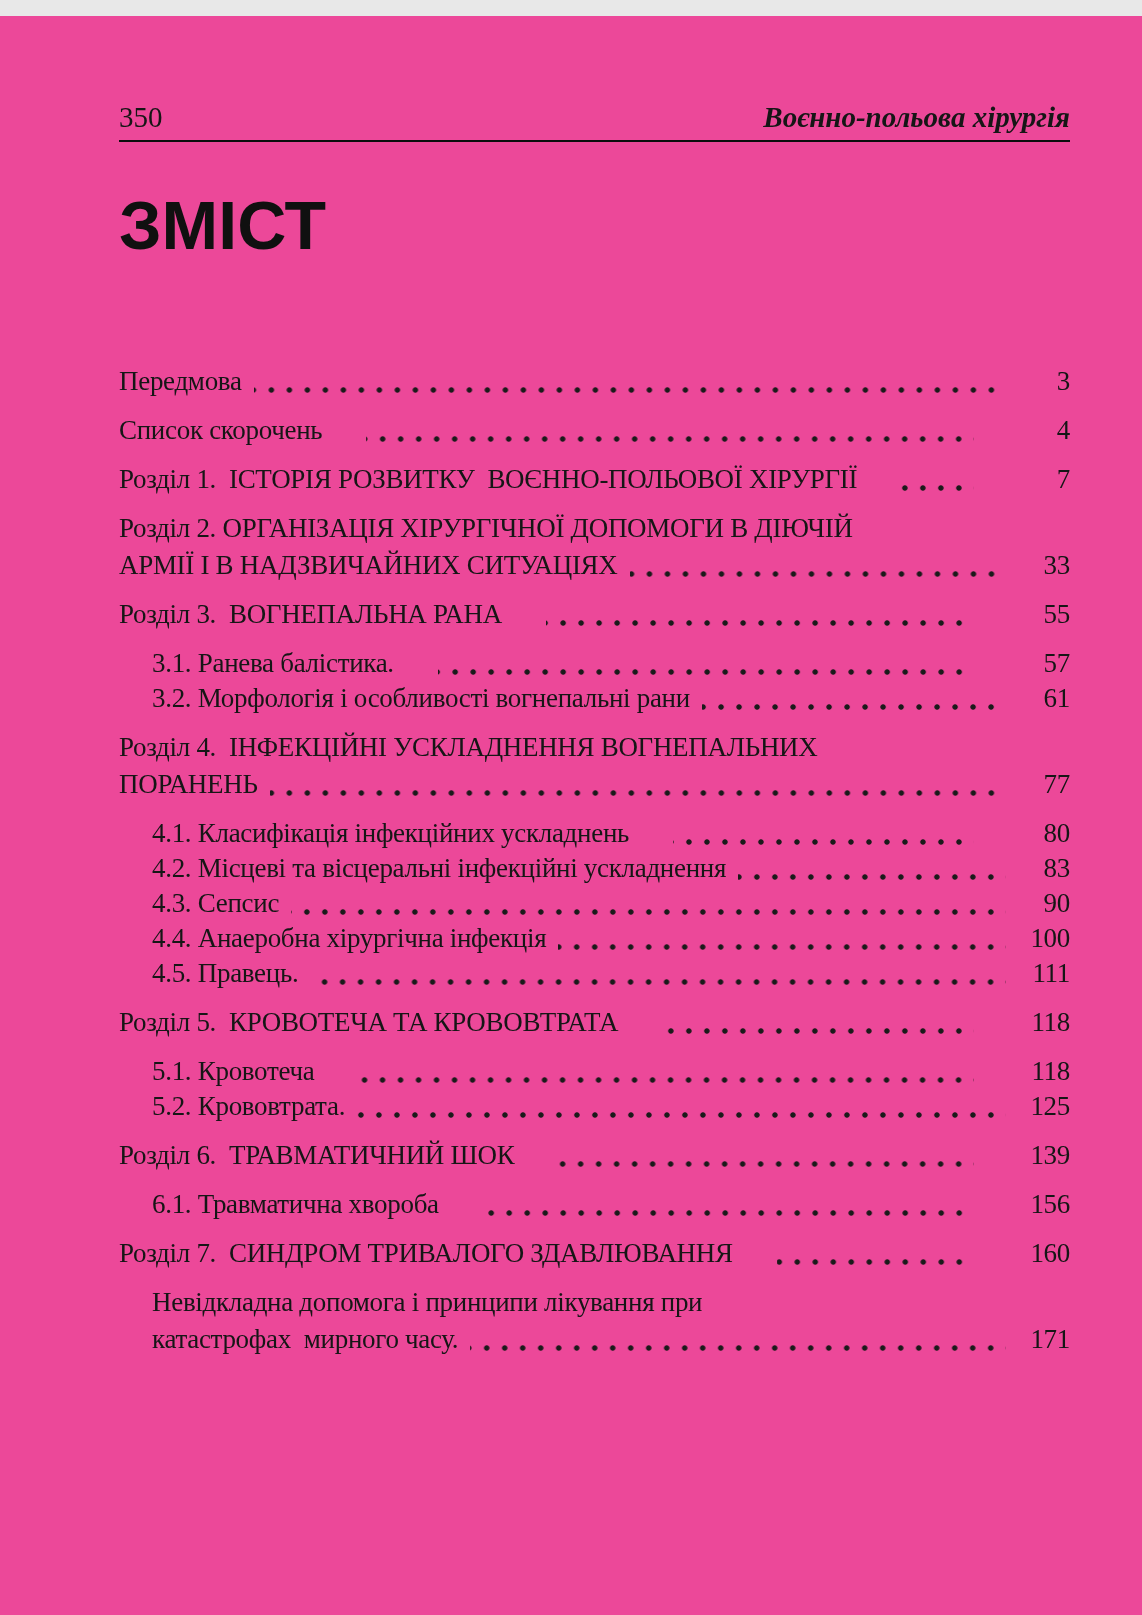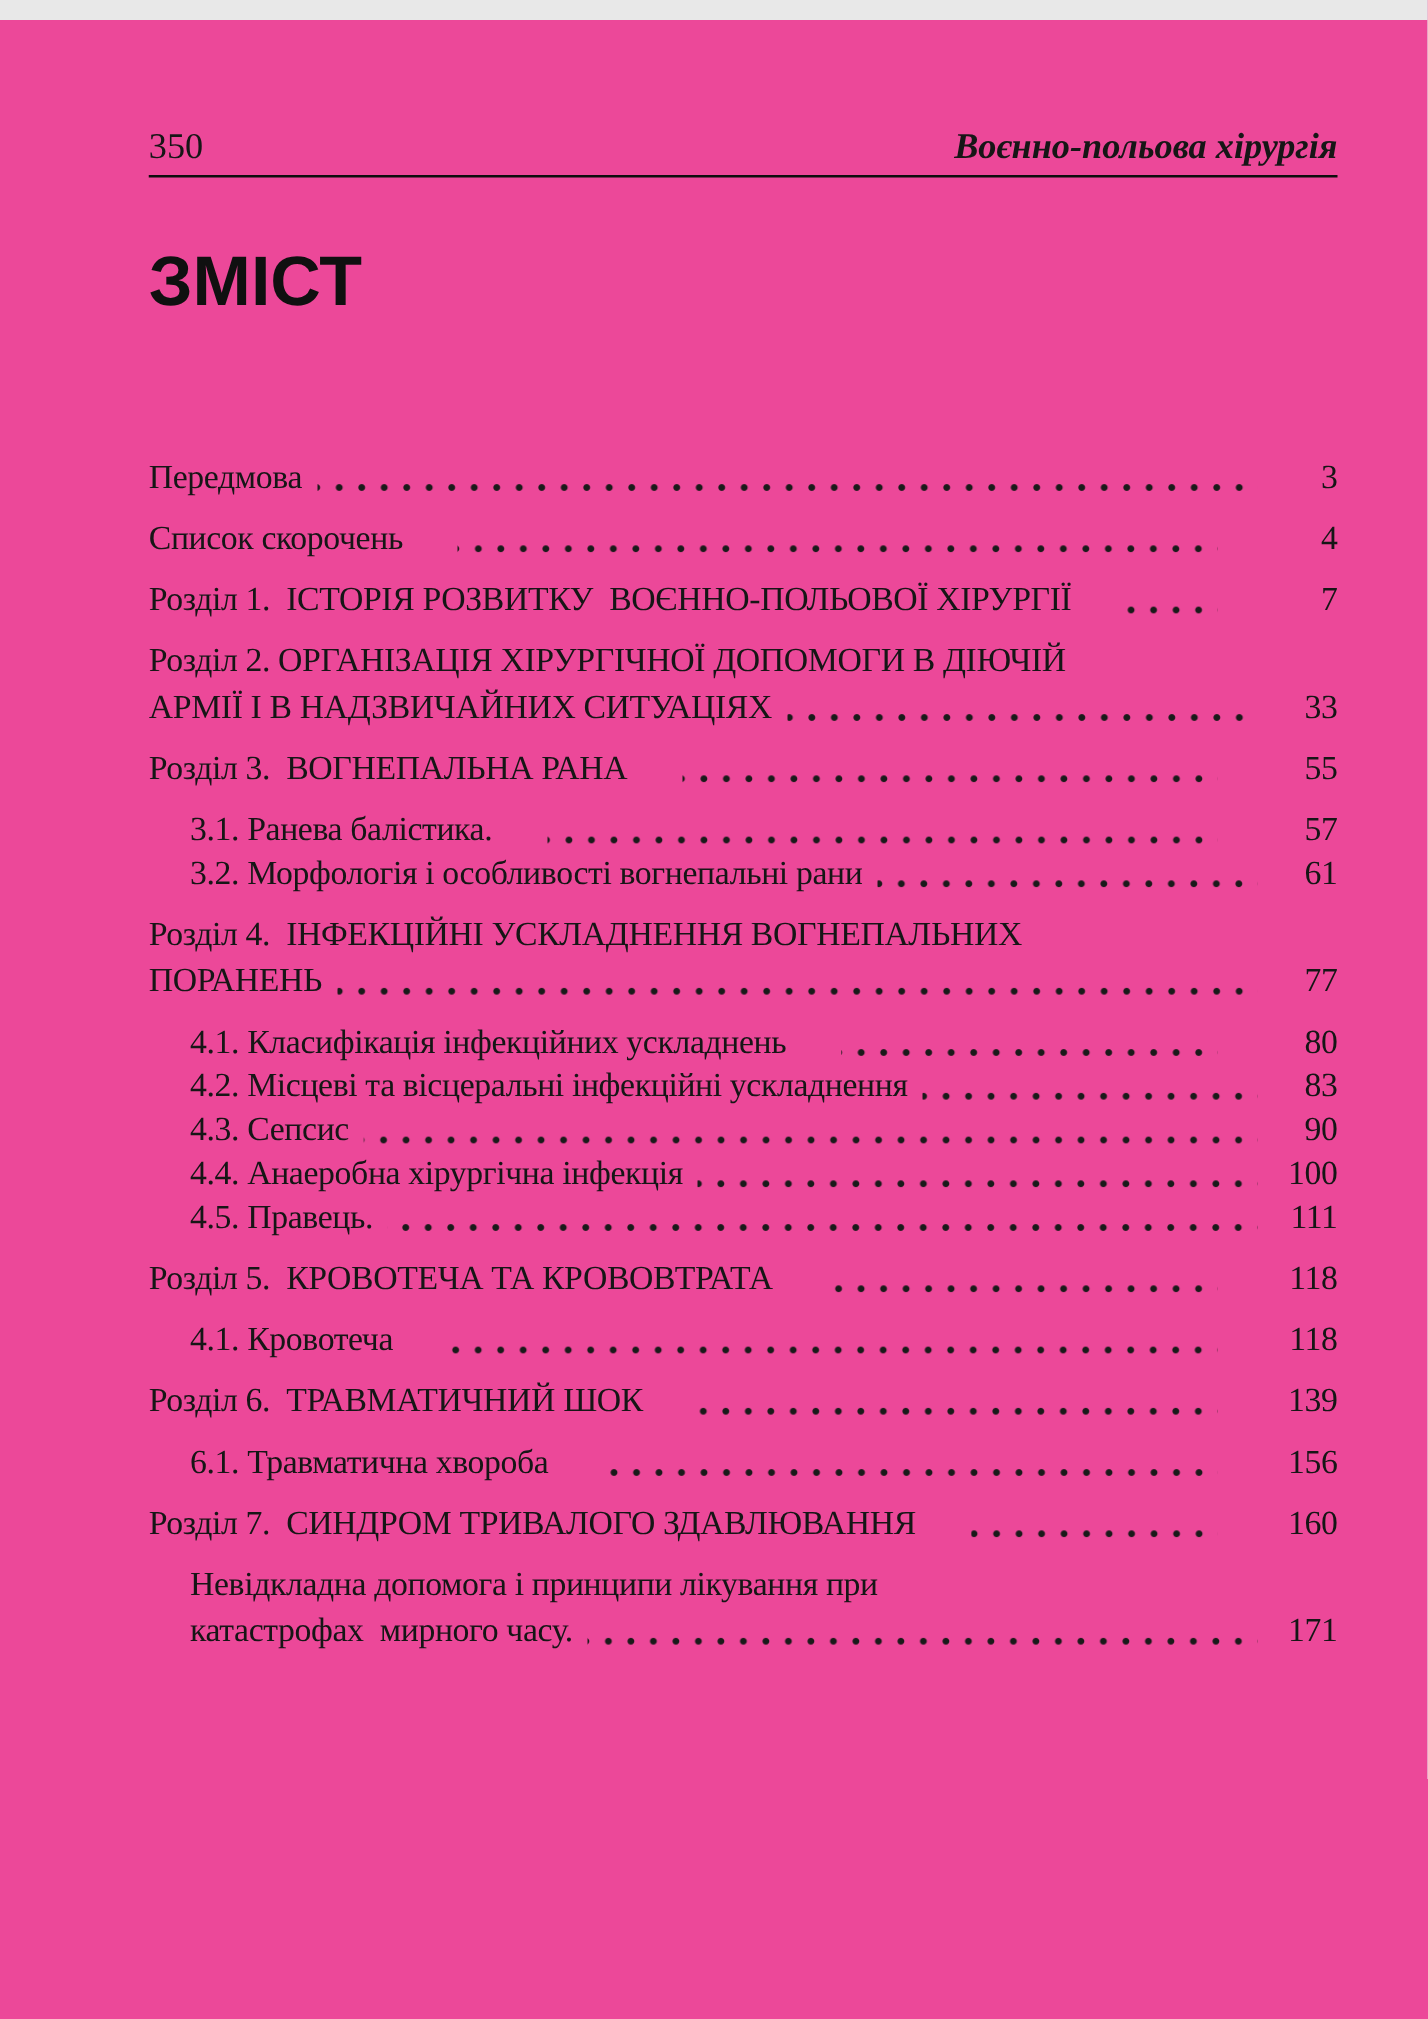--- a/index.html
+++ b/index.html
@@ -33,21 +33,21 @@
     font-size: 29px;
     line-height: 30px;
     font-style: italic;
     font-weight: bold;
   }
   
   .zmist {
     margin: 56px 0 0 0;
     font-family: "Liberation Sans", "DejaVu Sans", sans-serif;
     font-weight: 700;
-    font-size: 56px;
+    font-size: 68px;
     line-height: 54px;
     letter-spacing: 0px;
     color: #101010;
   }
   
   .toc {
     margin-top: 112px;
     font-size: 27px;
   }
   .toc-row {
@@ -160,23 +160,28 @@
         <span class="toc-label">4.5. Правець.</span>
         <span class="dots"></span>
         <span class="toc-page">111</span>
       </div>
       <div class="toc-row gap-lg">
         <span class="toc-label">Розділ 5. &nbsp;КРОВОТЕЧА ТА КРОВОВТРАТА</span>
         <span class="dots"></span>
         <span class="toc-page">118</span>
       </div>
       <div class="toc-row indent gap-lg">
-        <span class="toc-label">4.1. Кровотеча</span>
+        <span class="toc-label">5.1. Кровотеча</span>
         <span class="dots"></span>
         <span class="toc-page">118</span>
+      </div>
+      <div class="toc-row indent gap-sm">
+        <span class="toc-label">5.2. Крововтрата.</span>
+        <span class="dots"></span>
+        <span class="toc-page">125</span>
       </div>
       <div class="toc-row gap-lg">
         <span class="toc-label">Розділ 6. &nbsp;ТРАВМАТИЧНИЙ ШОК</span>
         <span class="dots"></span>
         <span class="toc-page">139</span>
       </div>
       <div class="toc-row indent gap-lg">
         <span class="toc-label">6.1. Травматична хвороба</span>
         <span class="dots"></span>
         <span class="toc-page">156</span>

